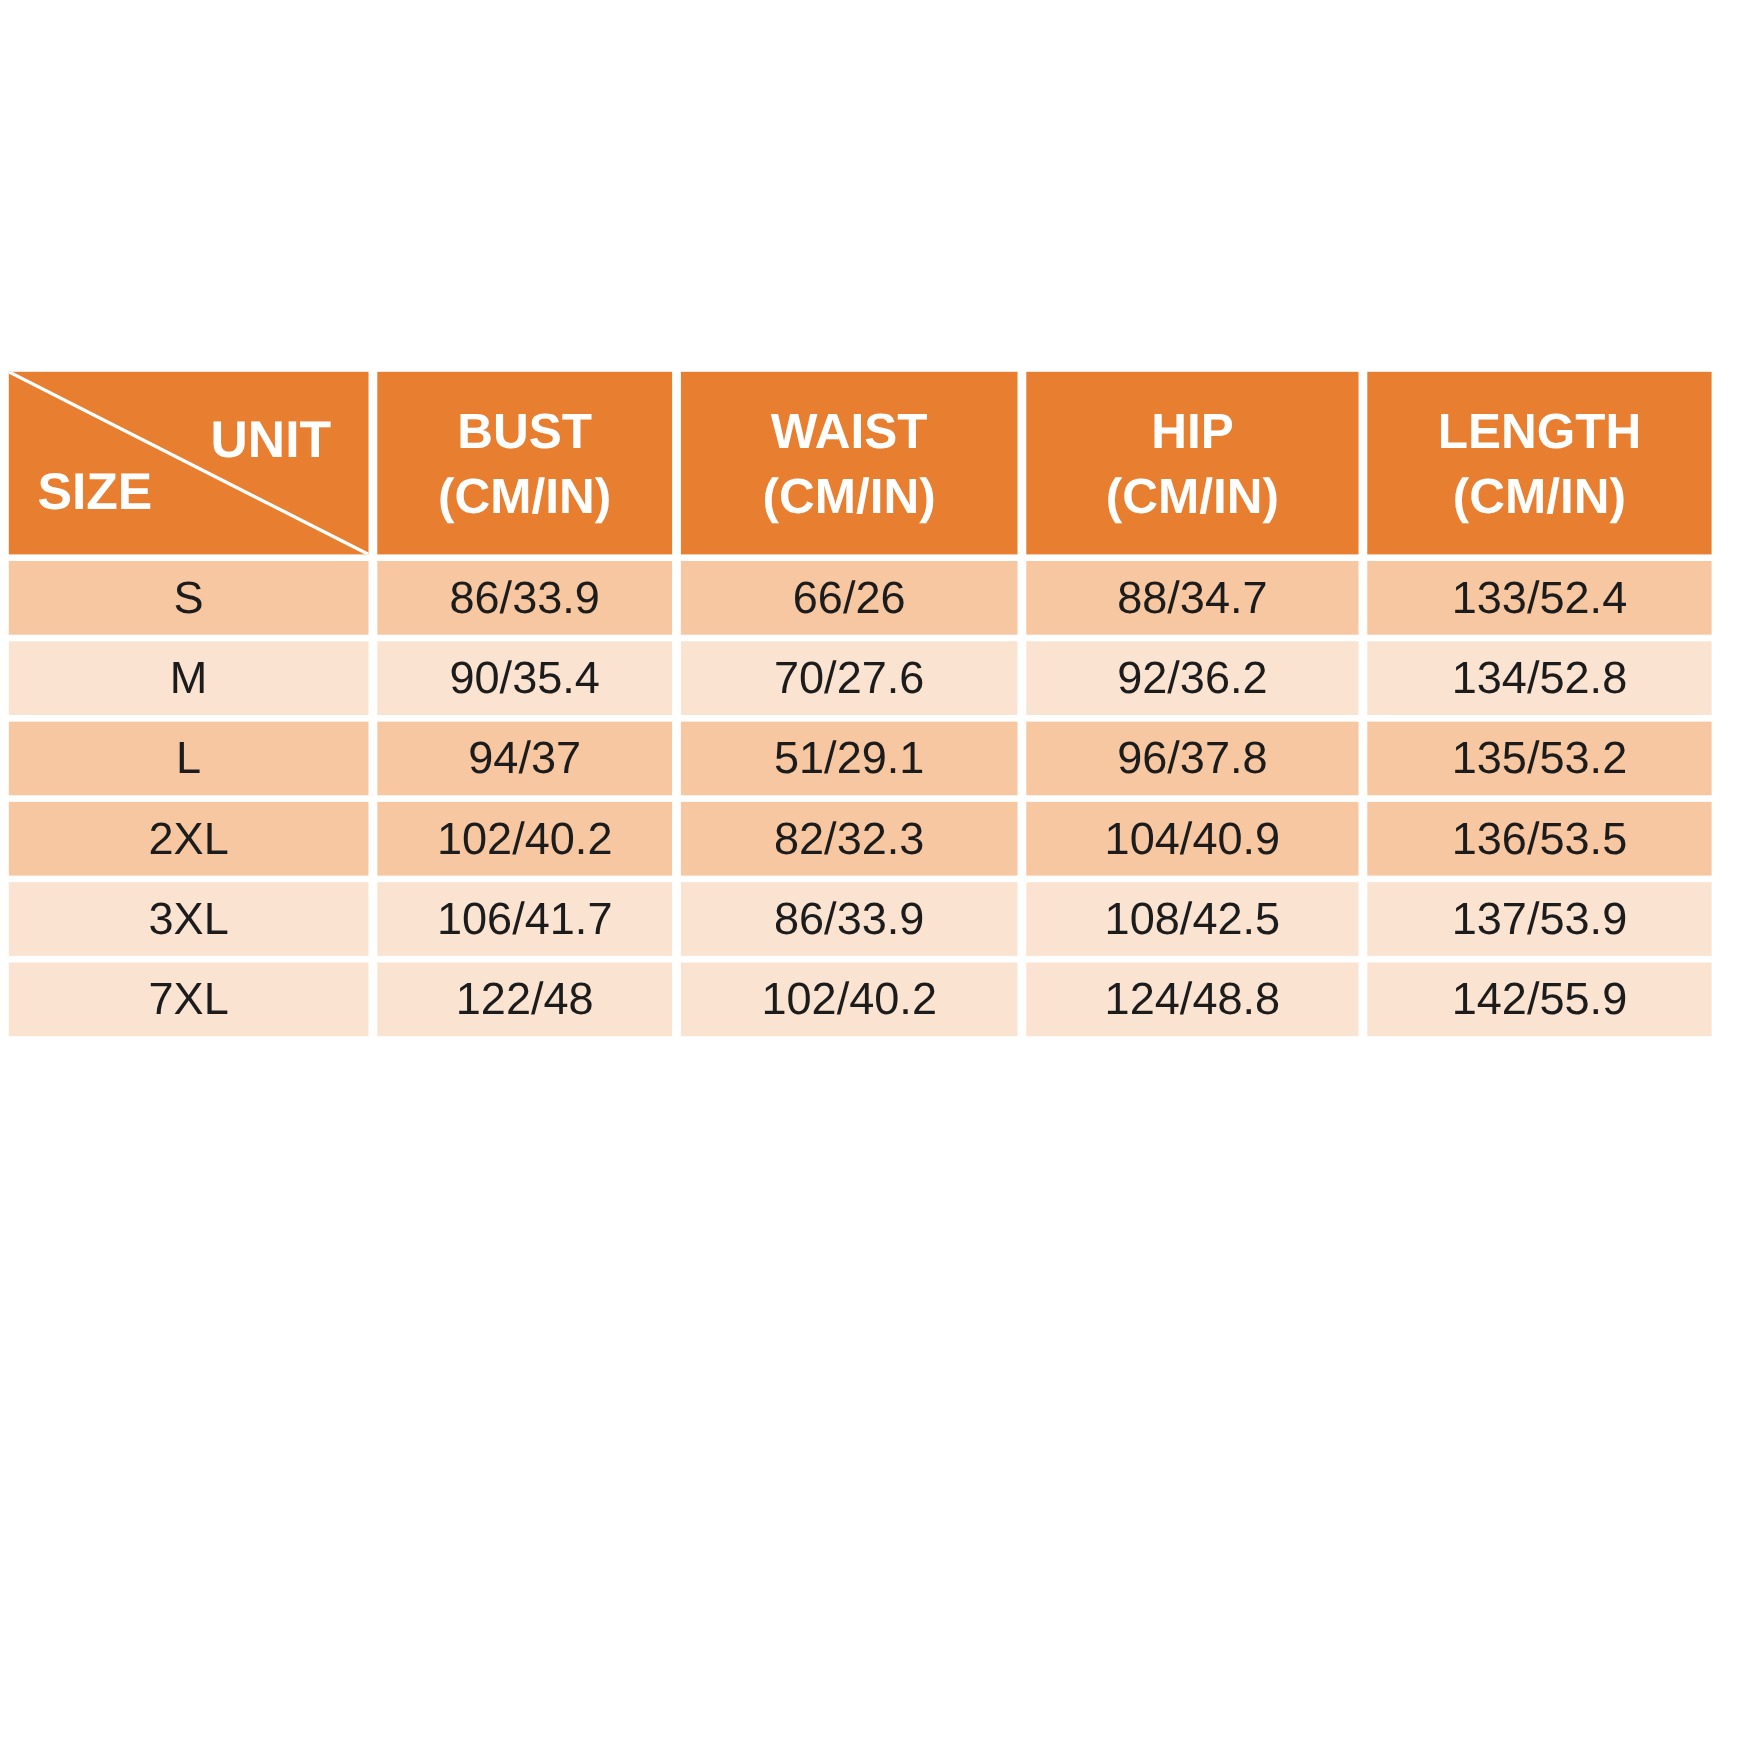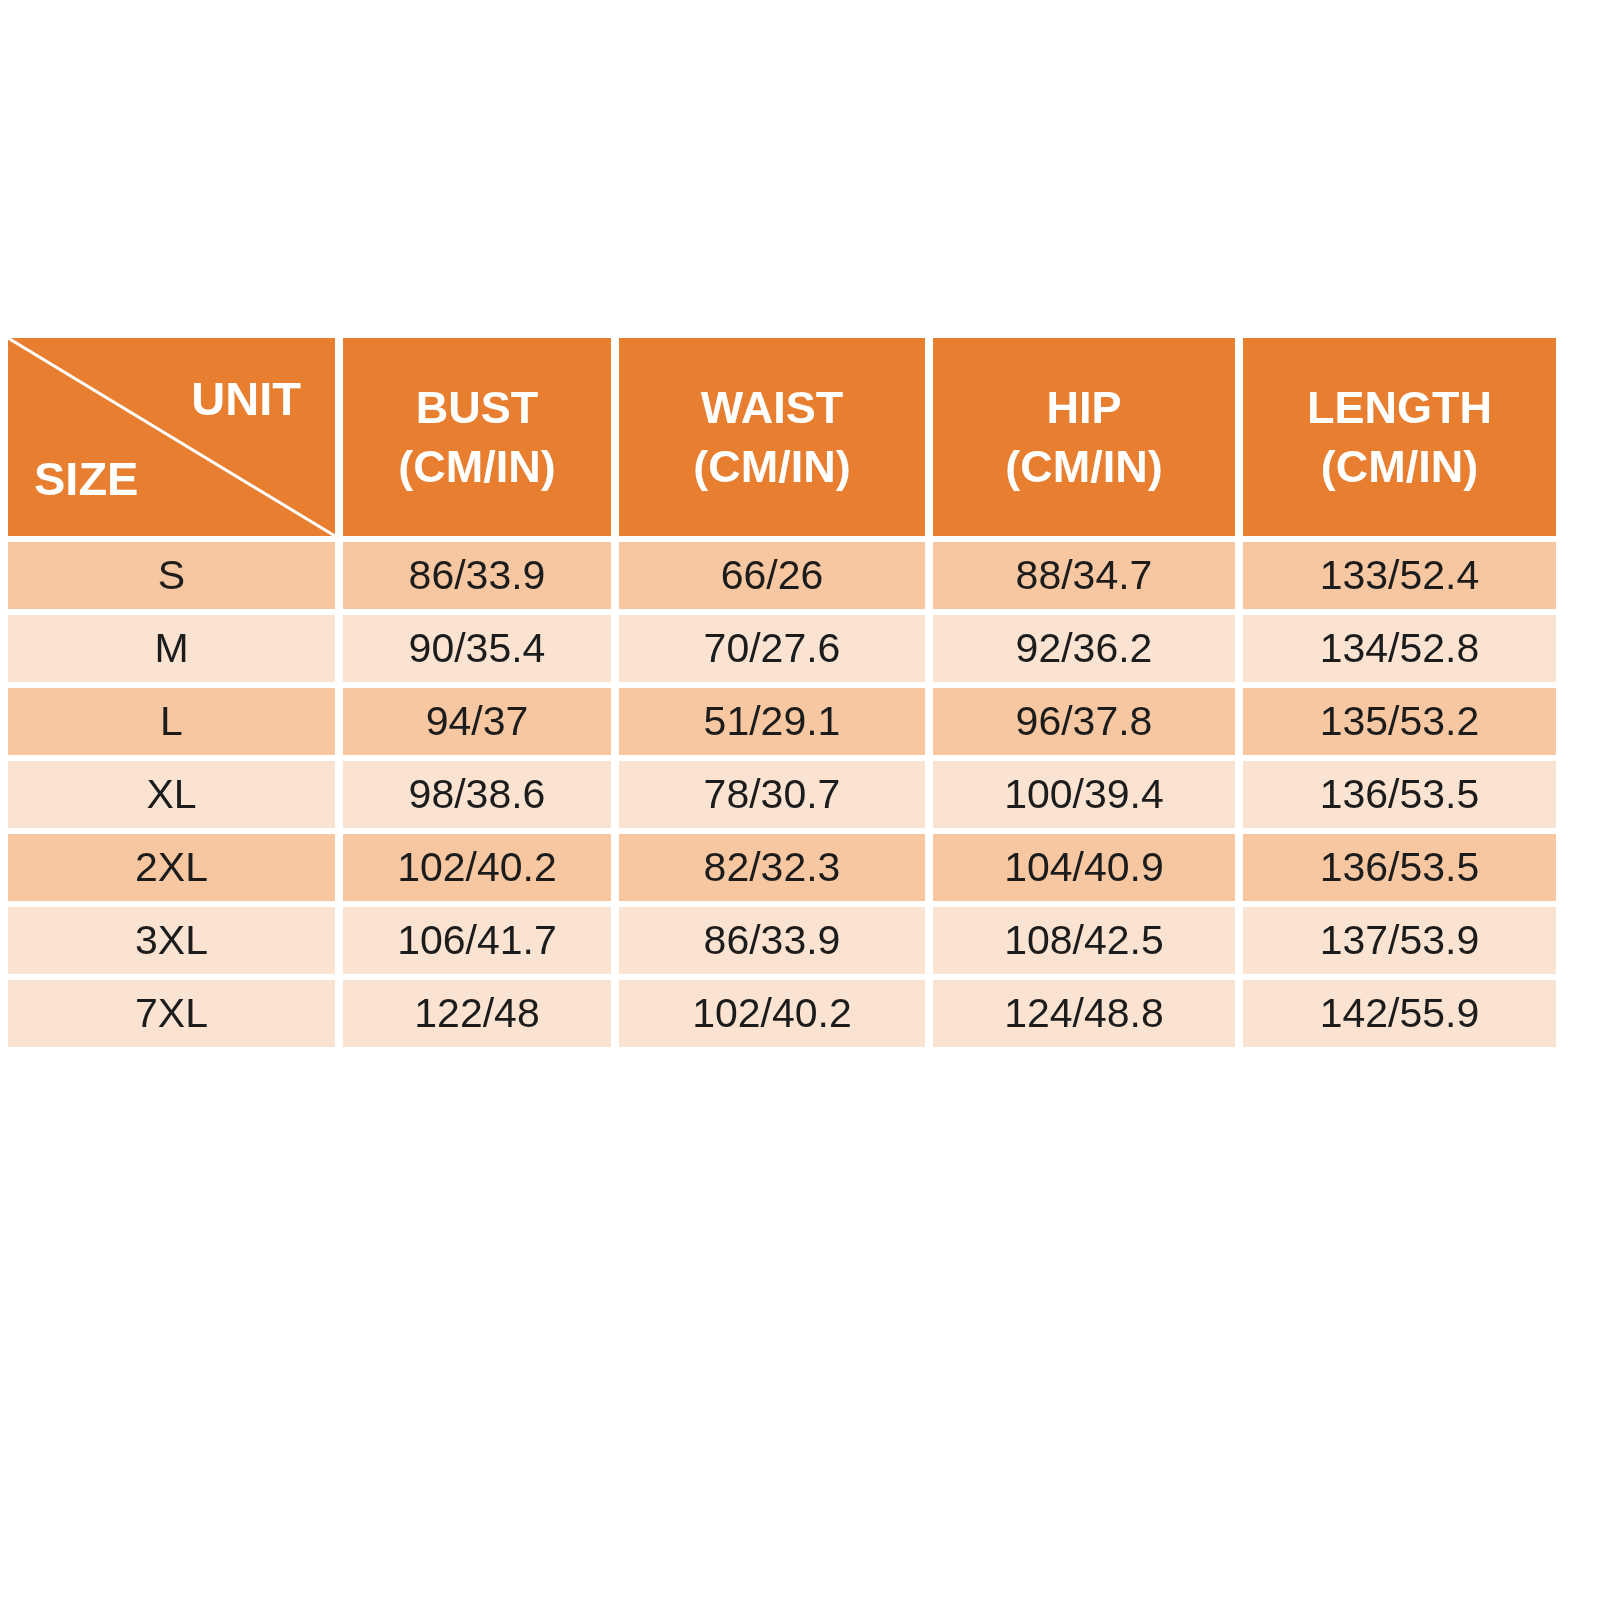--- a/index.html
+++ b/index.html
@@ -29,21 +29,21 @@
   col.c5 { width: 313px; }
   thead th {
     background: var(--header-bg, #E87E2F);
     color: var(--header-text, #FFFFFF);
     height: 166px;
     font-weight: bold;
     font-size: 45px;
     line-height: 1.32;
     text-align: center;
     vertical-align: middle;
-    padding: 16px;
+    padding: 0;
   }
   th.corner-cell {
     position: relative;
     padding: 0;
   }
   .diag-svg {
     position: absolute;
     left: 0; top: 0;
     width: 100%; height: 100%;
     display: block;
@@ -125,27 +125,20 @@
           <td>92/36.2</td>
           <td>134/52.8</td>
         </tr>
         <tr class="row-dark">
           <td>L</td>
           <td>94/37</td>
           <td>51/29.1</td>
           <td>96/37.8</td>
           <td>135/53.2</td>
         </tr>
-        <tr class="row-light">
-          <td>XL</td>
-          <td>98/38.6</td>
-          <td>78/30.7</td>
-          <td>100/39.4</td>
-          <td>136/53.5</td>
-        </tr>
         <tr class="row-dark">
           <td>2XL</td>
           <td>102/40.2</td>
           <td>82/32.3</td>
           <td>104/40.9</td>
           <td>136/53.5</td>
         </tr>
         <tr class="row-light">
           <td>3XL</td>
           <td>106/41.7</td>

